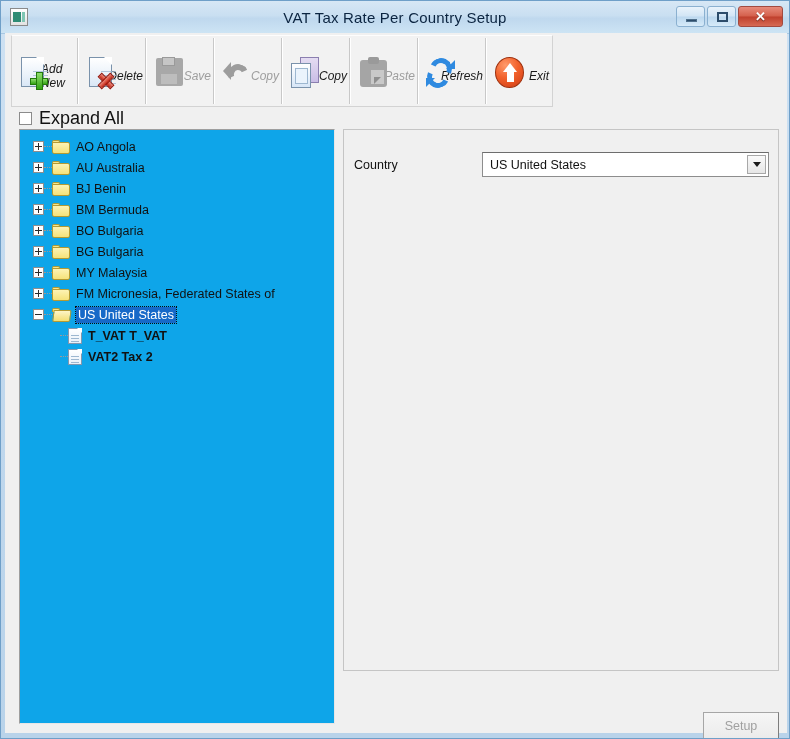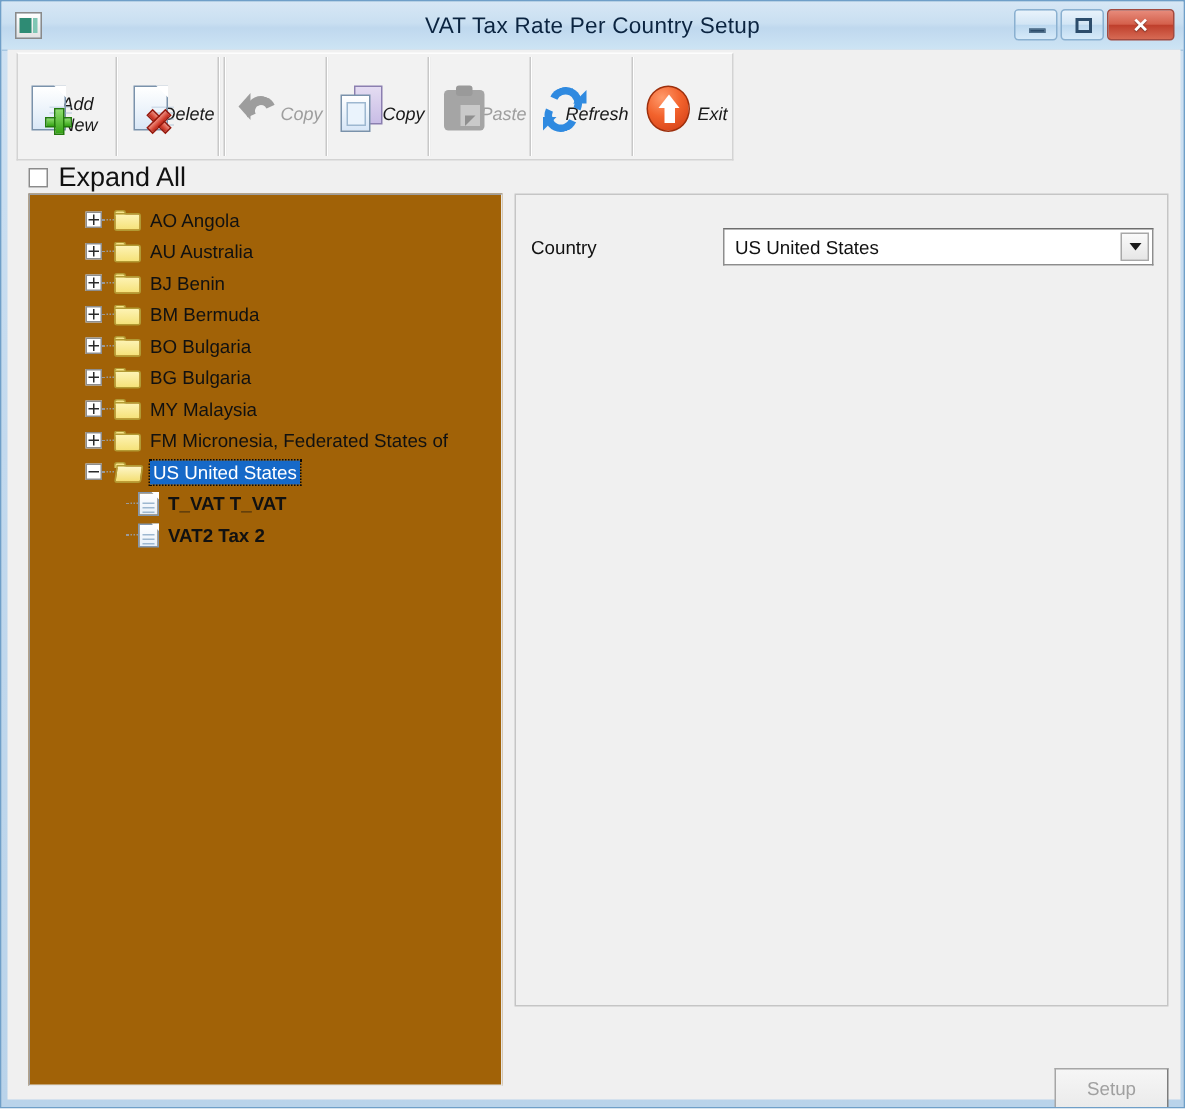--- a/index.html
+++ b/index.html
@@ -422,27 +422,26 @@
   }
   .expand-label { font-size: 18px; color: #111; }
 
   
   .tree-panel {
     position: absolute;
     left: 14px;
     top: 96px;
     width: 316px;
     height: 595px;
-    background: #a16207;
+    background: #0ea5e9;
     border: 1px solid #9e9e9e;
     border-right-color: #e6e6e6;
     border-bottom-color: #e6e6e6;
     box-sizing: border-box;
     overflow: hidden;
-    padding-left: 24px;
   }
   .tree {
     padding: 6px 0 0 4px;
   }
   .tnode {
     height: 21px;
     display: flex;
     align-items: center;
     position: relative;
     white-space: nowrap;
@@ -663,20 +662,26 @@
                 <div class="doc-lines"></div>
               </div>
             <div class="x-badge">
                 <span></span>
                 <span></span>
               </div>
           </div>
           <div class="tb-label">Delete</div>
         </div>
         <div class="tb-sep"></div>
+        <div class="tb-btn disabled">
+          <div class="tb-icon">
+            <div class="save-icon"></div>
+          </div>
+          <div class="tb-label">Save</div>
+        </div>
         <div class="tb-sep"></div>
         <div class="tb-btn disabled">
           <div class="tb-icon">
             <div class="undo-icon"></div>
           </div>
           <div class="tb-label">Copy</div>
         </div>
       </div>
 
       <div class="tb-sep"></div>

